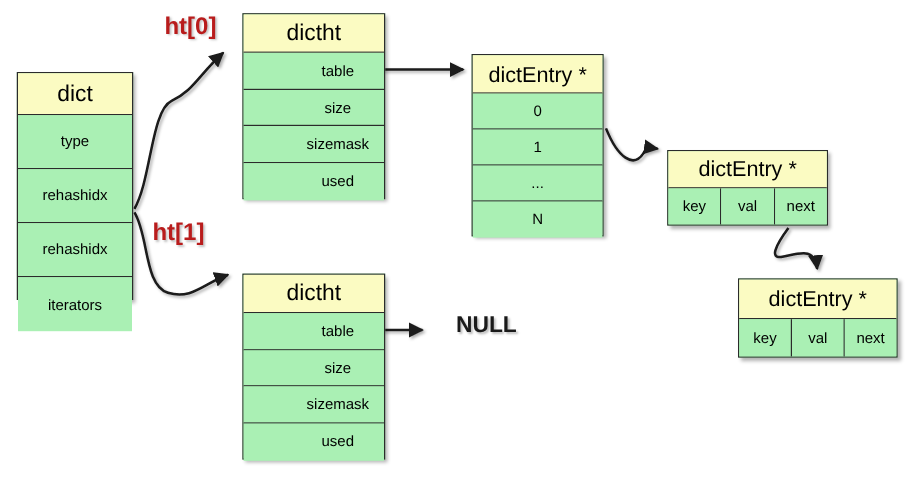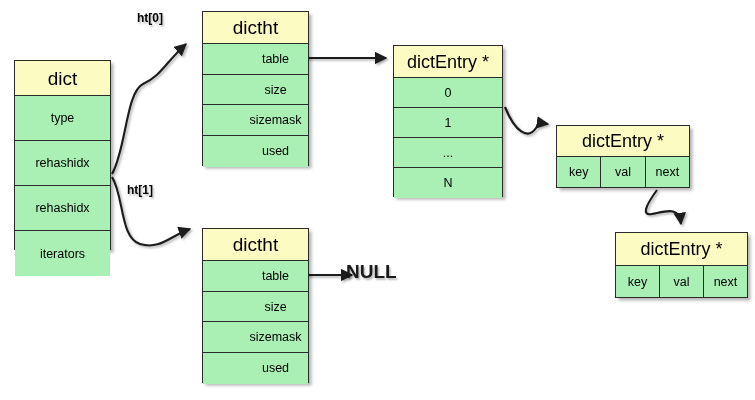--- a/index.html
+++ b/index.html
@@ -57,21 +57,21 @@
     box-sizing: border-box;
   }
   .struct .row:last-child { border-bottom: none; }
 
   
   #dict-struct { left: 14px; top: 60px; width: 97px; height: 190px; }
   #dict-struct .hdr { height: 35px; }
   #dict-struct .row { height: 45px; }
 
   
-  .dictht { left: 202px; width: 107px; }
+  .dictht { left: 202px; width: 119px; }
   #dictht0-struct { top: 11px; height: 155px; }
   #dictht1-struct { top: 228px; height: 155px; }
   .dictht .hdr { height: 32px; font-size: 19px; }
   .dictht .row { height: 30.7px; padding-left: 40px; }
 
   
   #entry-array-struct { left: 393px; top: 45px; width: 110px; height: 152px; }
   #entry-array-struct .hdr { height: 32px; font-size: 18px; }
   #entry-array-struct .row { height: 30px; }
 
@@ -98,32 +98,32 @@
   #entry-node-1 { left: 556px; top: 125px; width: 134px; height: 63px; }
   #entry-node-1 .hdr { height: 31px; }
   #entry-node-1 .cells { height: 30px; }
 
   #entry-node-2 { left: 615px; top: 232px; width: 133px; height: 66px; }
   #entry-node-2 .hdr { height: 33px; }
   #entry-node-2 .cells { height: 31px; }
 
   .edge-label {
     position: absolute;
-    font-size: 12px;
+    font-size: 20px;
     font-weight: bold;
-    color: #000000;
+    color: #b91c1c;
     white-space: nowrap;
     text-shadow: 1.5px 1.5px 2px rgba(0,0,0,0.25);
   }
   #label-ht0 { left: 137px; top: 11px; }
   #label-ht1 { left: 127px; top: 183px; }
 
   .null-label {
     position: absolute;
-    left: 346px;
+    left: 380px;
     top: 261px;
     font-size: 19px;
     font-weight: bold;
     color: #1a1a1a;
     white-space: nowrap;
     text-shadow: 1.5px 1.5px 2px rgba(0,0,0,0.28);
   }
 </style>
 </head>
 <body>

